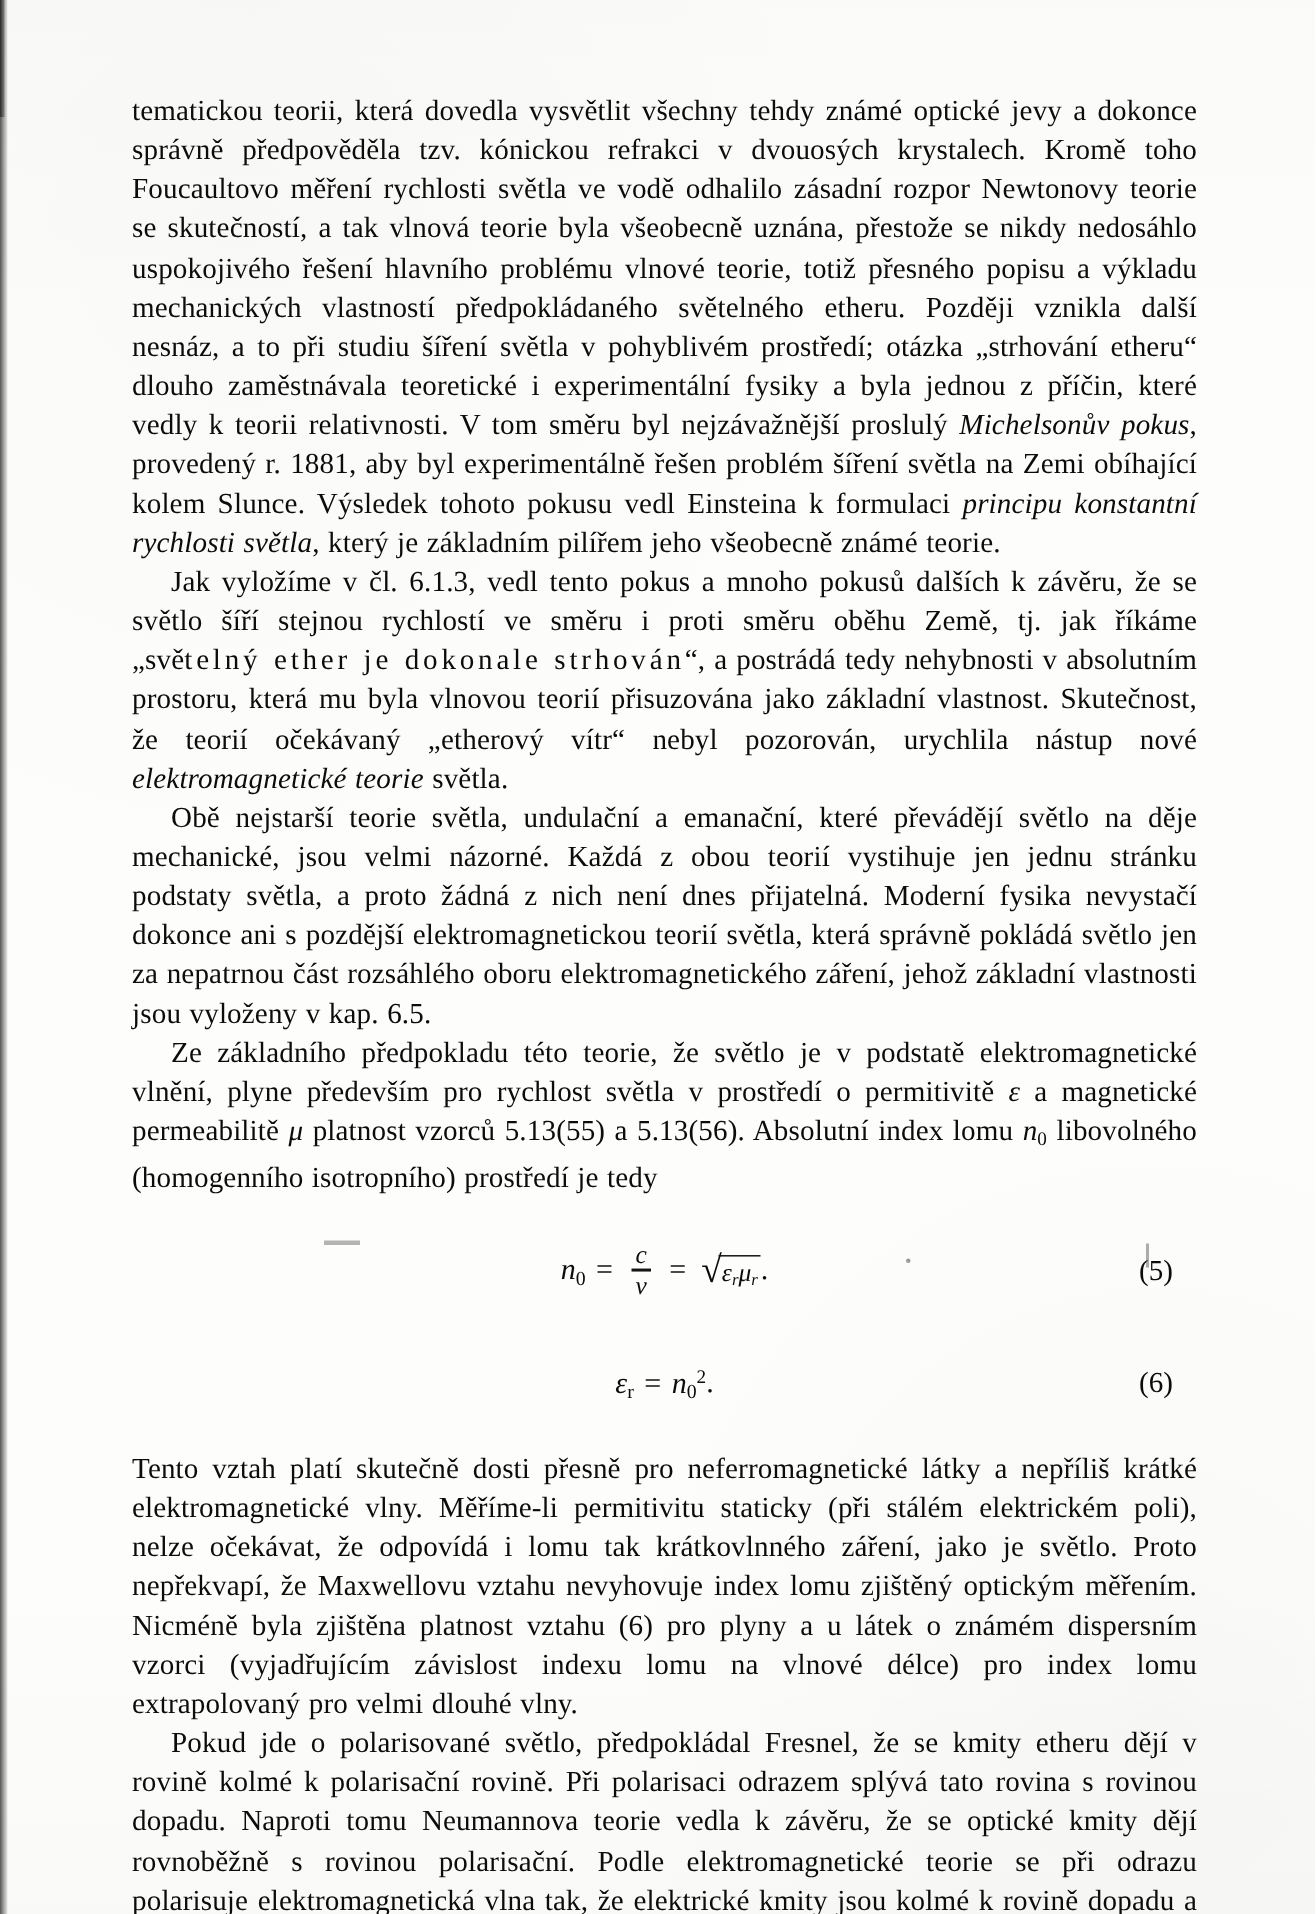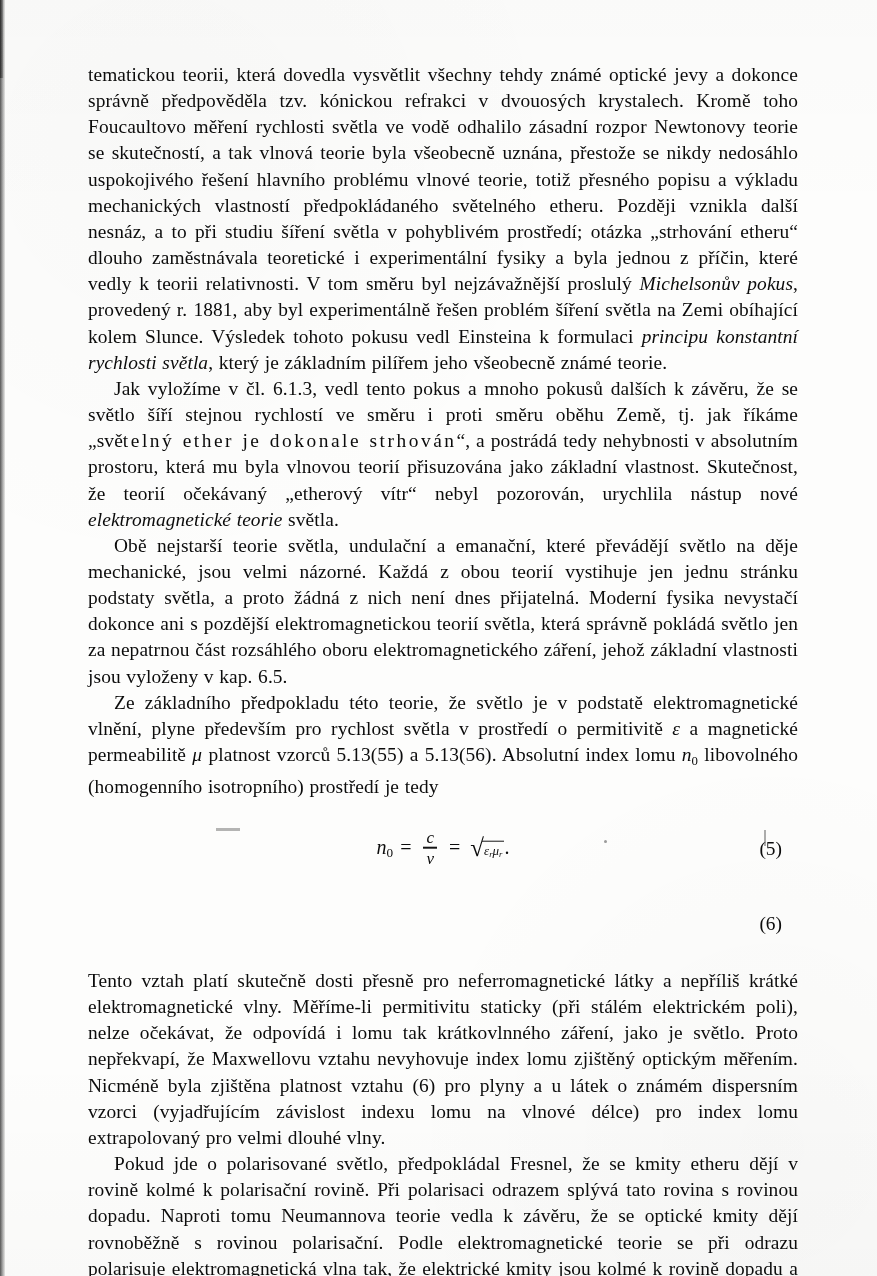--- a/index.html
+++ b/index.html
@@ -134,21 +134,21 @@
     position: relative;
     top: 2px;
   }
   .radical .rad-content {
     display: inline-block;
     border-top: 1.6px solid #141414;
     padding: 1px 2px 0 2px;
     margin-left: -2px;
     position: relative;
     top: 1px;
-    font-size: 13px;
+    font-size: 17px;
   }
   .sub {
     font-size: 0.66em;
     vertical-align: -0.28em;
     font-style: normal;
   }
   .sub.it-sub { font-style: italic; }
   .sup {
     font-size: 0.64em;
     vertical-align: 0.52em;
@@ -219,20 +219,23 @@
         <span>n<span class="sub">0</span></span><span class="eqsign">=</span><span class="frac"><span class="num">c</span><span class="bar"></span><span class="den">v</span></span><span class="eqsign">=</span><span class="radical"><span class="sign">√</span><span class="rad-content">ε<span class="sub it-sub">r</span>μ<span class="sub it-sub">r</span></span></span><span style="font-style:normal;">.</span>
       </div>
       <div class="eq-num">(5)</div>
       <span class="speck" style="left:500px;top:22px;width:3px;height:3px;"></span>
       <span class="smudge" style="left:660px;top:12px;width:2px;height:16px;"></span>
       <span class="smudge" style="left:112px;top:10px;width:24px;height:3px;opacity:.45;"></span>
     </div>
 
 
     <div class="eq-row" style="height:56px;">
+      <div class="eq-body">
+        <span>ε<span class="sub">r</span></span><span class="eqsign">=</span><span>n<span class="sub">0</span><span class="sup">2</span></span><span style="font-style:normal;">.</span>
+      </div>
       <div class="eq-num">(6)</div>
     </div>
 
     <p class="para">Tento vztah platí skutečně dosti přesně pro neferromagnetické látky a nepříliš krátké elektromagnetické vlny. Měříme-li permitivitu staticky (při stálém elektrickém poli), nelze očekávat, že odpovídá i lomu tak krátkovlnného záření, jako je světlo. Proto nepřekvapí, že Maxwellovu vztahu nevyhovuje index lomu zjištěný optickým měřením. Nicméně byla zjištěna platnost vztahu (6) pro plyny a u látek o známém dispersním vzorci (vyjadřujícím závislost indexu lomu na vlnové délce) pro index lomu extrapolovaný pro velmi dlouhé vlny.</p>
 
     <p class="para indent">Pokud jde o polarisované světlo, předpokládal Fresnel, že se kmity etheru dějí v rovině kolmé k polarisační rovině. Při polarisaci odrazem splývá tato rovina s rovinou dopadu. Naproti tomu Neumannova teorie vedla k závěru, že se optické kmity dějí rovnoběžně s rovinou polarisační. Podle elektromagnetické teorie se při odrazu polarisuje elektromagnetická vlna tak, že elektrické kmity jsou kolmé k rovině dopadu a magnetické kmity jsou s ní rovnoběžné, tj. rovnoběžné s rovinou polarisační.</p>
 
   </div>
 
 

